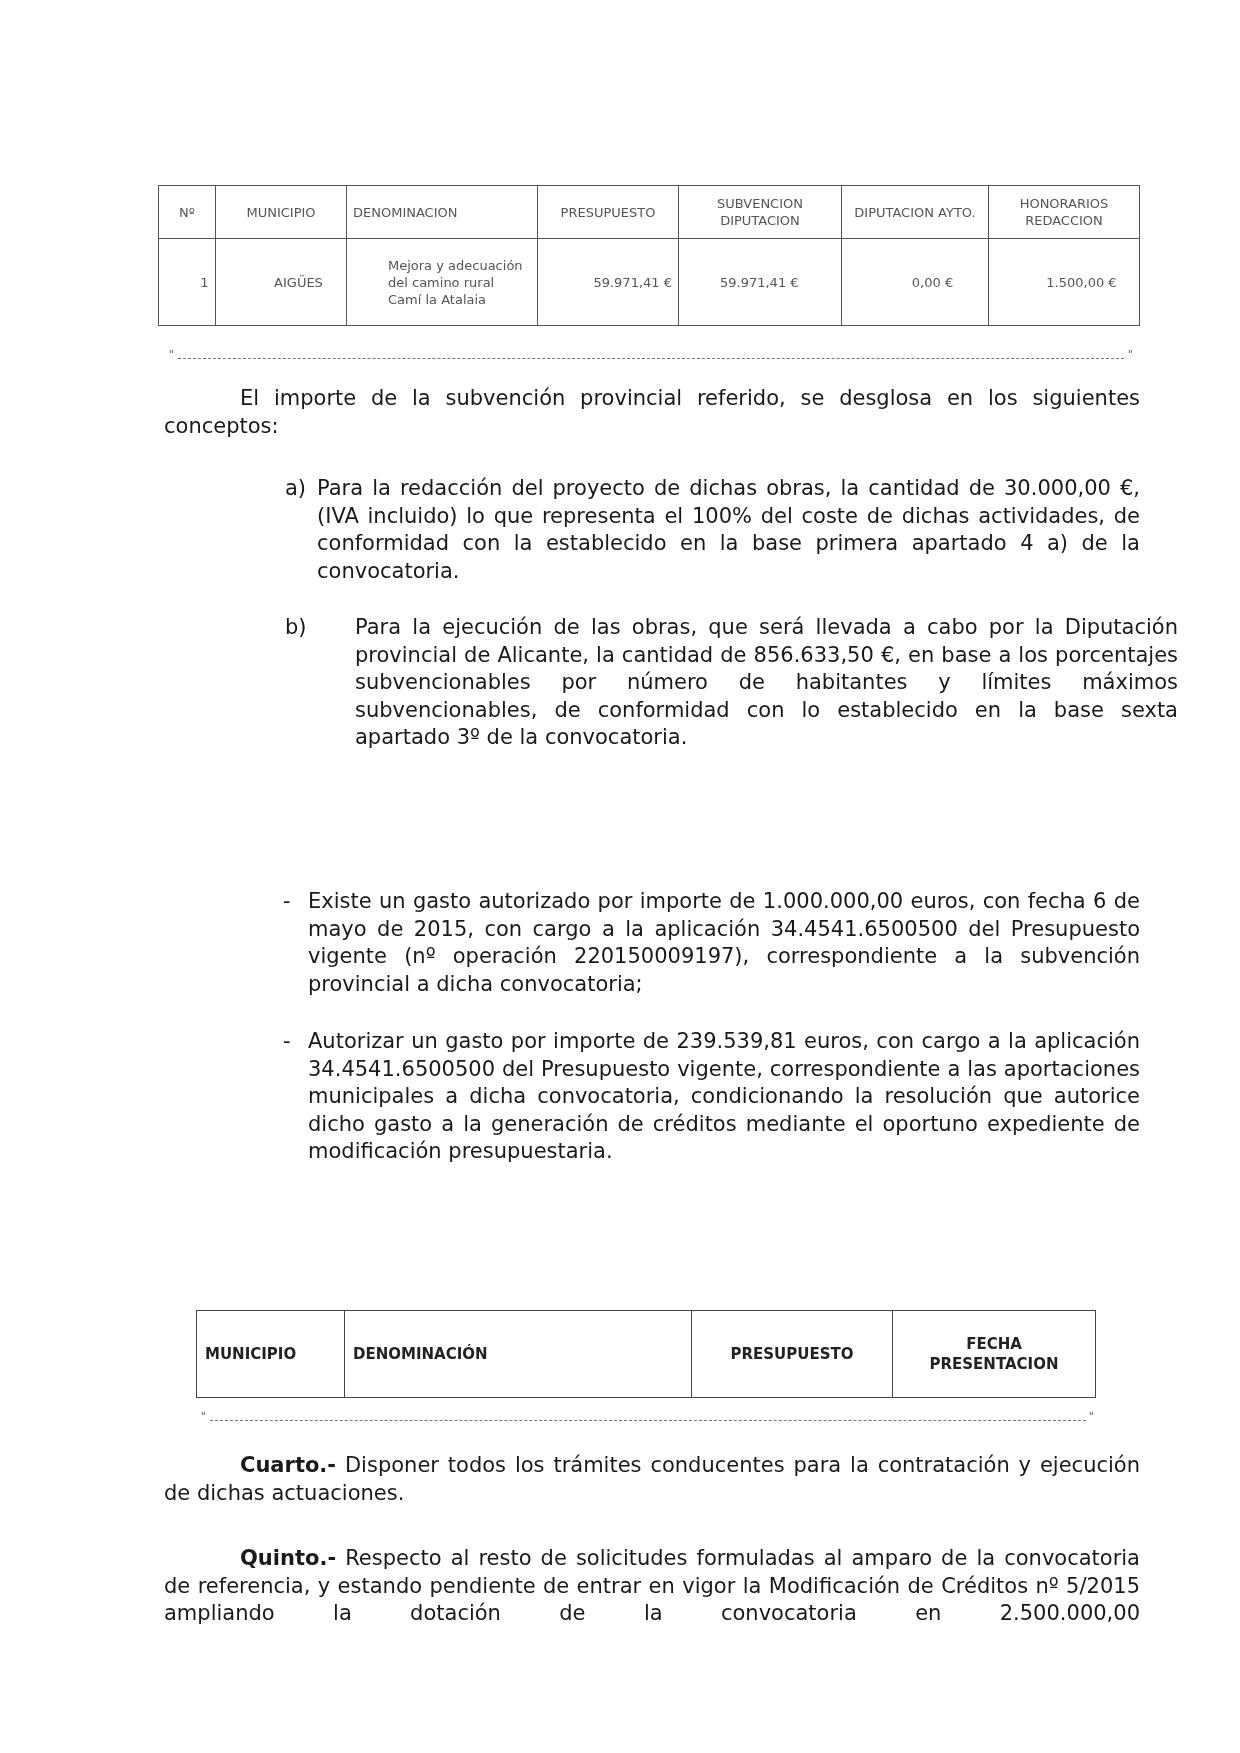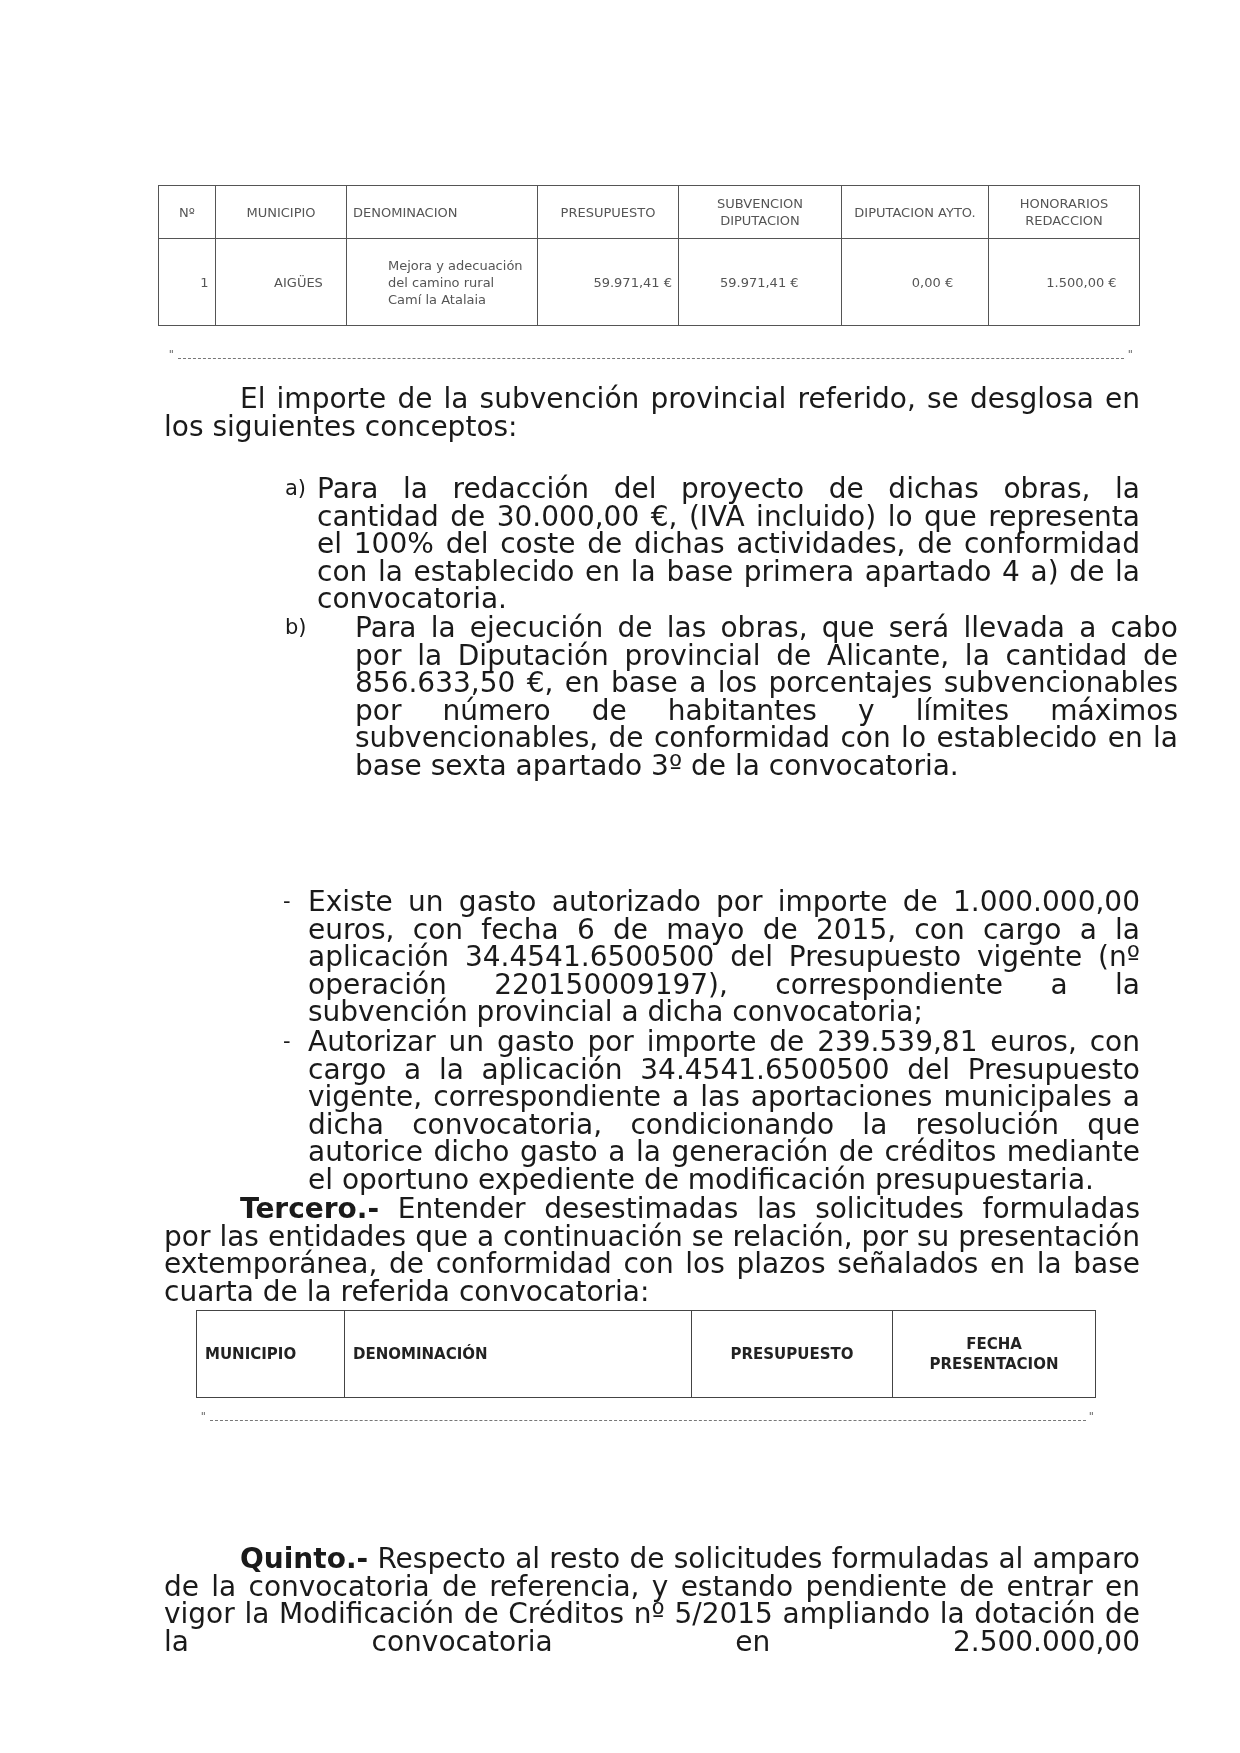--- a/index.html
+++ b/index.html
@@ -16,21 +16,21 @@
   .t1 td { height: 86px; line-height: 17px; padding-left: 41px; }
   .t1 td.c { text-align: center; }
   .t1 td.r { text-align: right; }
   .t1 td.l { text-align: left; }
 
   .dashes { position: absolute; height: 14px; font-family: "DejaVu Sans Mono", monospace;
             font-size: 11px; color: #666; overflow: hidden; white-space: nowrap; }
   .dashline { position: absolute; top: 8px; border-top: 1.5px dashed #777; }
 
   
-  .p { position: absolute; font-family: "DejaVu Sans", sans-serif; font-size: 28px;
+  .p { position: absolute; font-family: "DejaVu Sans", sans-serif; font-size: 21px;
        line-height: 27.5px; color: #1a1a1a; text-align: justify; }
   .p b { font-weight: bold; }
   .marker { position: absolute; font-size: 21px; line-height: 27.5px; }
   .last-line { text-align-last: left; }
 
   
   .t2 { position: absolute; left: 196px; top: 1310px; width: 900px; border-collapse: collapse;
         font-family: "DejaVu Sans", sans-serif; font-size: 15px; font-weight: bold; color: #222; }
   .t2 th { border: 1.5px solid #444; height: 86px; padding: 0 8px; line-height: 20px; }
   .t2 th.l { text-align: left; }
@@ -78,35 +78,35 @@
   <span class="marker" style="left:285px; top:614px;">b)</span>
   <div class="p last-line" style="left:335px; top:614px; width:823px;margin-left:20px;">Para la ejecución de las obras, que será llevada a cabo por la Diputación provincial de Alicante, la cantidad de 856.633,50 €, en base a los porcentajes subvencionables por número de habitantes y límites máximos subvencionables, de conformidad con lo establecido en la base sexta  apartado 3º de la convocatoria.</div>
 
 
   <span class="marker" style="left:283px; top:888px;">-</span>
   <div class="p last-line" style="left:308px; top:888px; width:832px;">Existe un gasto autorizado por importe de 1.000.000,00 euros, con fecha 6 de mayo de 2015, con cargo a la aplicación 34.4541.6500500 del Presupuesto vigente (nº operación 220150009197), correspondiente a la subvención provincial a dicha convocatoria;</div>
 
   <span class="marker" style="left:283px; top:1028px;">-</span>
   <div class="p last-line" style="left:308px; top:1028px; width:832px;">Autorizar un gasto por importe de 239.539,81 euros, con cargo a la aplicación 34.4541.6500500 del Presupuesto vigente, correspondiente a las aportaciones municipales a dicha convocatoria, condicionando la resolución que autorice dicho gasto a la generación de créditos mediante el oportuno expediente de modificación presupuestaria.</div>
 
-  <div class="p" style="left:164px; top:1195px; width:976px; text-indent:76px;"><b>Tercero.-</b> <span>Entender desestimadas las solicitudes formuladas por las entidades que a continuación se relación, por su presentación extemporánea, de conformidad con los plazos señalados en la base cuarta de la referida convocatoria:</span></div>
 
   <table class="t2">
     <tbody>
         <tr>
       <th class="l" style="width:131px">MUNICIPIO</th>
       <th class="l" style="width:330px">DENOMINACIÓN</th>
       <th class="c" style="width:184px">PRESUPUESTO</th>
       <th class="c">FECHA PRESENTACION</th>
     </tr>
   </tbody>
     </table>
 
   <div>
     <span class="dashes" style="left:200px; top:1410px;">"</span>
     <div class="dashline" style="left:210px; top:1420px; width:876px;"></div>
     <span class="dashes" style="left:1088px; top:1410px;">"</span>
   </div>
 
+  <div class="p" style="left:164px; top:1452px; width:976px; text-indent:76px;"><b>Cuarto.-</b> <span>Disponer todos los trámites conducentes para la contratación y ejecución de dichas actuaciones.</span></div>
 
   <div class="p" style="left:164px; top:1545px; width:976px; text-indent:76px; text-align-last: justify;"><b>Quinto.-</b> <span>Respecto al resto de solicitudes formuladas al amparo de la convocatoria de referencia, y estando pendiente de entrar en vigor la Modificación de Créditos nº 5/2015 ampliando la dotación de la convocatoria en 2.500.000,00</span></div>
 
 </div>
 
 </body></html>

